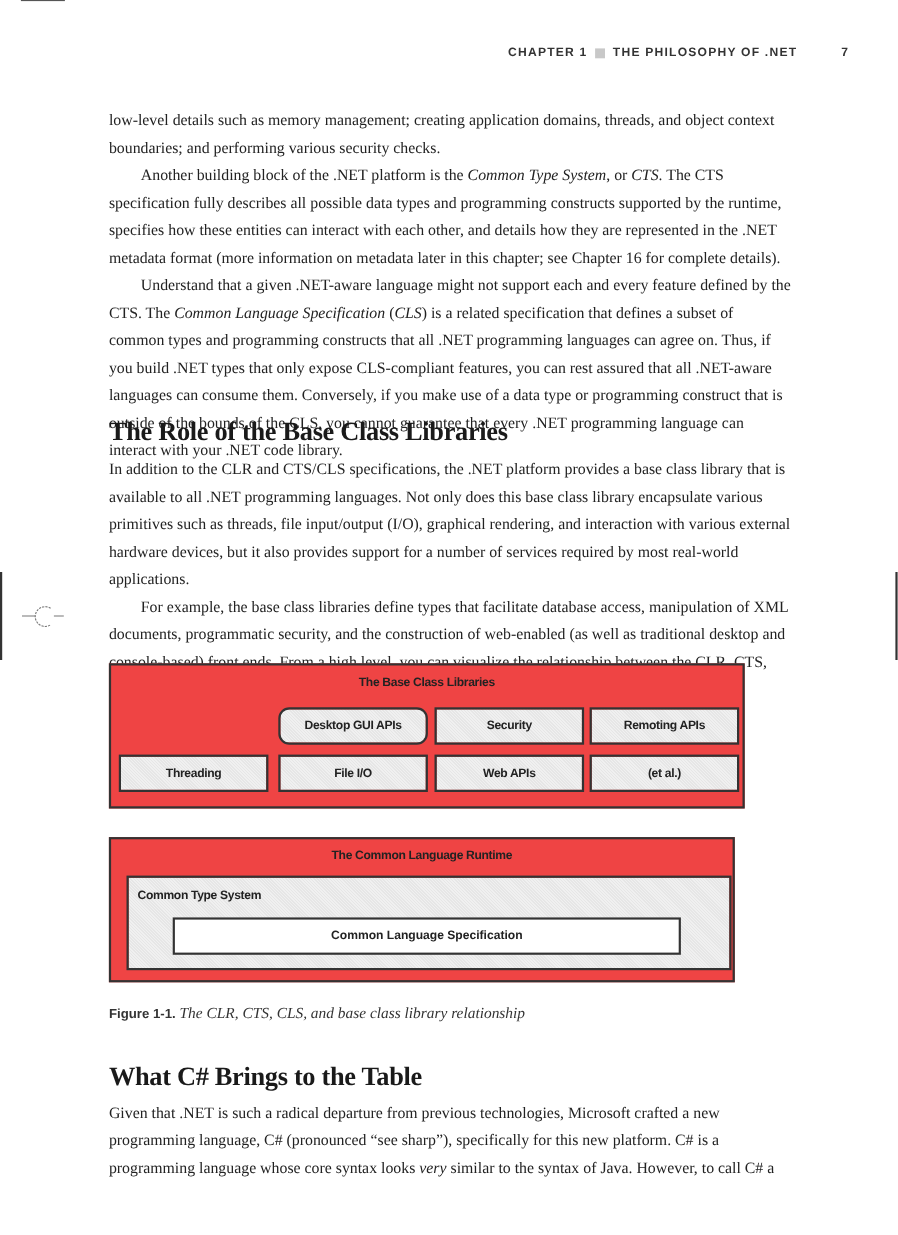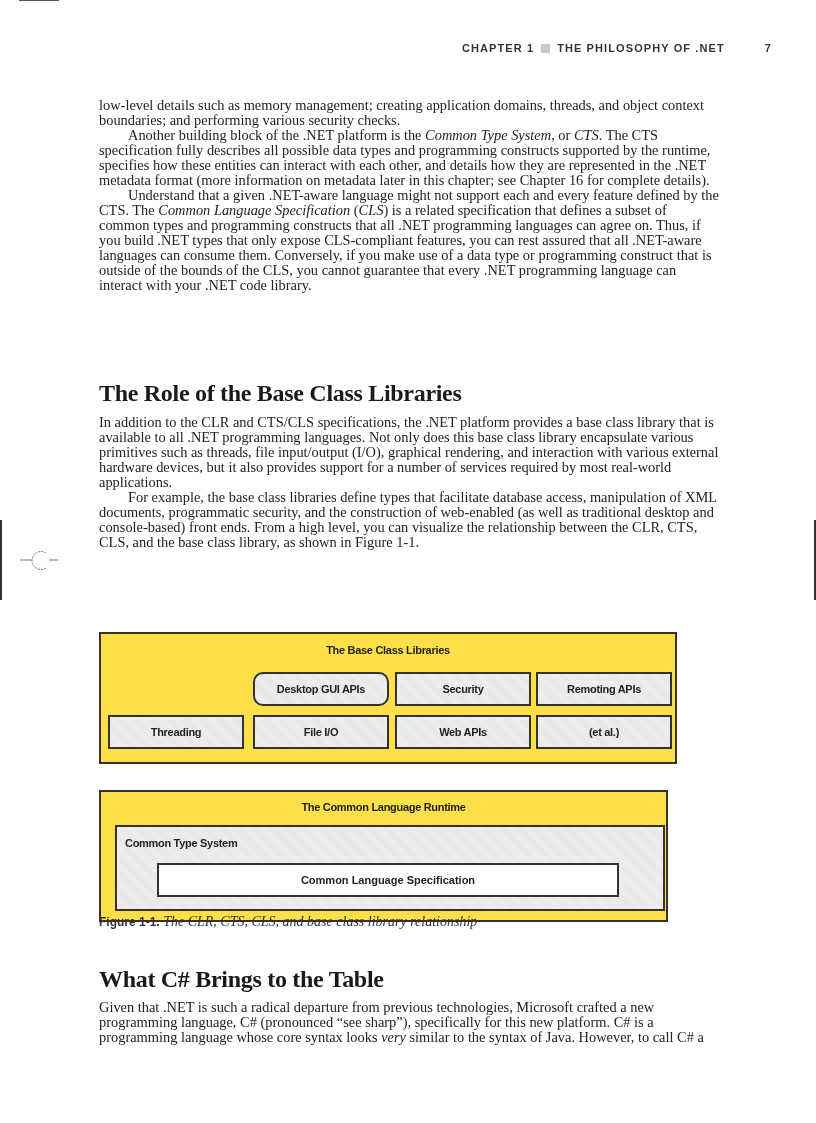--- a/index.html
+++ b/index.html
@@ -11,28 +11,28 @@
   .abs { position: absolute; }
   .topline { left: 19px; top: 0; width: 40px; height: 1px; background: #555; }
   .running-head {
     right: 44px; top: 42px; display: flex; align-items: center;
     font-family: "Liberation Sans", "DejaVu Sans", sans-serif;
     font-weight: bold; font-size: 11px; letter-spacing: 1.1px; color: #333;
   }
   .running-head .sq { display:inline-block; width:9px; height:9px; background:#c8c8c8; margin: 0 7px; }
   .running-head .pg { margin-left: 40px; }
   .body-text {
-    left: 99px; width: 620px; font-size: 14.4px; line-height: 15px; color: #222; font-family: Liberation Serif, serif;
+    left: 99px; width: 620px; font-size: 14.4px; line-height: 25px; color: #222; font-family: Liberation Serif, serif;
   }
   .body-text p { margin: 0; text-align: left; }
   .body-text p.ind { text-indent: 29px; }
   .h2 {
     left: 99px; font-size: 24px; font-weight: bold; color: #1a1a1a; letter-spacing: -0.3px;
   }
-  .diagram-box { border: 2px solid #333; background: #fde047; box-sizing: border-box; margin-top: 29px; }
+  .diagram-box { border: 2px solid #333; background: #ef4444; box-sizing: border-box; }
   .diag-title {
     font-family: "Liberation Sans", "DejaVu Sans", sans-serif; font-weight: bold;
     font-size: 11px; color: #222; text-align: center; letter-spacing: -0.3px;
   }
   .cell {
     position: absolute; border: 2px solid #333; box-sizing: border-box;
     background: repeating-linear-gradient(45deg, #e6e6e6 0 1px, #f0f0f0 1px 2px);
     display: flex; align-items: center; justify-content: center;
     font-family: "Liberation Sans", "DejaVu Sans", sans-serif; font-weight: bold;
     font-size: 11px; color: #222; letter-spacing: -0.3px;

